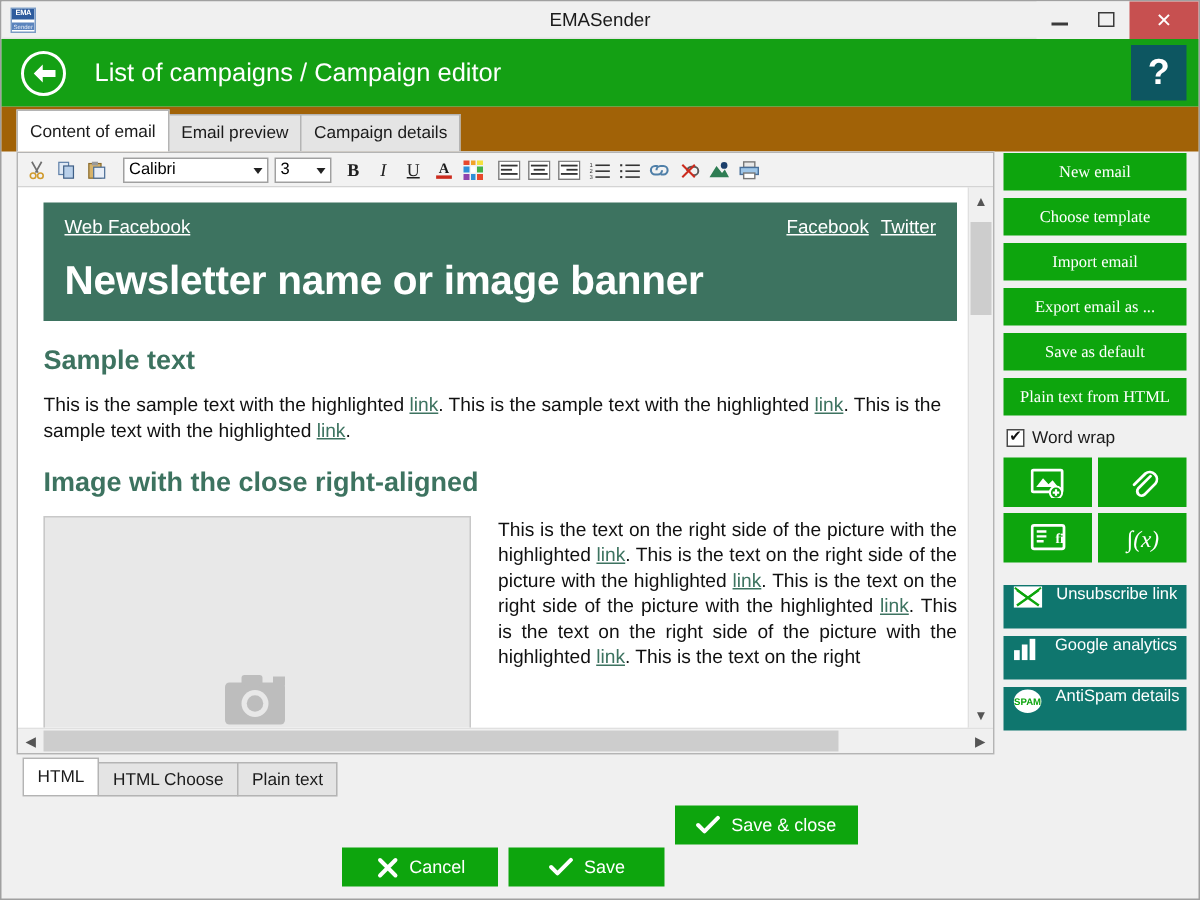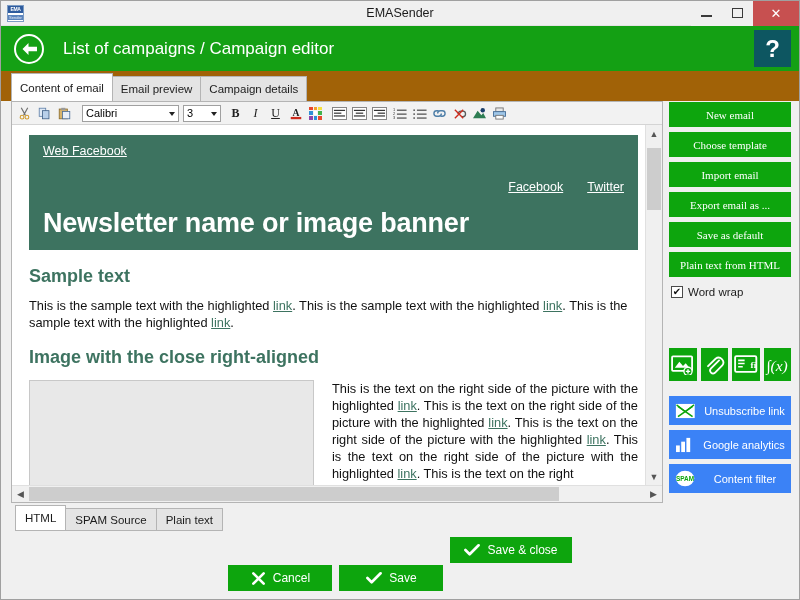--- a/index.html
+++ b/index.html
@@ -231,21 +231,21 @@
     padding: 9px 14px 11px 14px;
   }
   .banner-links {
     display: flex;
     font-size: 12.5px;
   }
   .banner-links a {
     color: #ffffff;
     text-decoration: underline;
   }
-  .banner-links .right { margin-left: auto; display: flex; gap: 24px; margin-top: 36px; }
+  .banner-links .right { margin-left: auto; display: flex; gap: 8px; }
   .banner-title {
     color: #ffffff;
     font-size: 27px;
     font-weight: bold;
     margin-top: 14px;
     letter-spacing: -0.2px;
   }
   .sec-head {
     color: #3d7360;
     font-size: 18px;
@@ -350,37 +350,36 @@
     width: 12px; height: 12px;
     border: 1px solid #4a4a4a;
     background: #ffffff;
     display: flex; align-items: center; justify-content: center;
     font-size: 10px;
     color: #111;
     line-height: 1;
   }
   .icon-grid {
     display: grid;
-    grid-template-columns: 1fr 1fr 1fr 1fr;
+    grid-template-columns: 1fr 1fr;
     gap: 4px;
-    margin-top: 43px;
   }
   .ibtn {
     background: #0da50d;
     height: 33px;
     display: flex; align-items: center; justify-content: center;
     color: #ffffff;
   }
   .spacer-sm { height: 5px; }
   .wbtn {
-    background: #3b82f6;
+    background: #0f766e;
     color: #ffffff;
     font-size: 11px;
     height: 29px;
-    display: flex; align-items: center;
+    display: flex; 
     gap: 6px;
     padding-left: 6px;
   }
   .wbtn .lbl { flex: 1 1 auto; text-align: center; padding-right: 4px;}
 
   
   .footer {
     flex: 0 0 auto;
     padding: 0 10px 8px 10px;
   }
@@ -700,30 +699,30 @@
           <rect x="6.5" y="6" width="4" height="11" fill="#ffffff"></rect>
           <rect x="12" y="2" width="4" height="15" fill="#ffffff"></rect>
         </svg>
         <span class="lbl">Google analytics</span>
       </div>
       <div class="wbtn">
         <svg width="22" height="19" viewBox="0 0 24 20">
           <ellipse cx="11" cy="10" rx="10" ry="8.5" fill="#ffffff"></ellipse>
           <text x="11" y="13" font-size="7" font-weight="bold" fill="#0da50d" text-anchor="middle" font-family="Liberation Sans, sans-serif">SPAM</text>
         </svg>
-        <span class="lbl">Content filter</span>
+        <span class="lbl">AntiSpam details</span>
       </div>
     </div>
 
   </div>
 
   <div class="footer">
     <div class="subtabs">
       <div class="stab active">HTML</div>
-      <div class="stab">SPAM Source</div>
+      <div class="stab">HTML Choose</div>
       <div class="stab">Plain text</div>
     </div>
     <div class="actions">
       <div class="abtn wide">
         <svg width="15" height="15" viewBox="0 0 16 16">
             <path d="M2.5 2.5 L13.5 13.5 M13.5 2.5 L2.5 13.5" stroke="#ffffff" stroke-width="2.8" stroke-linecap="round"></path>
           </svg>
         <span>Cancel</span>
       </div>
       <div class="abtn wide">

